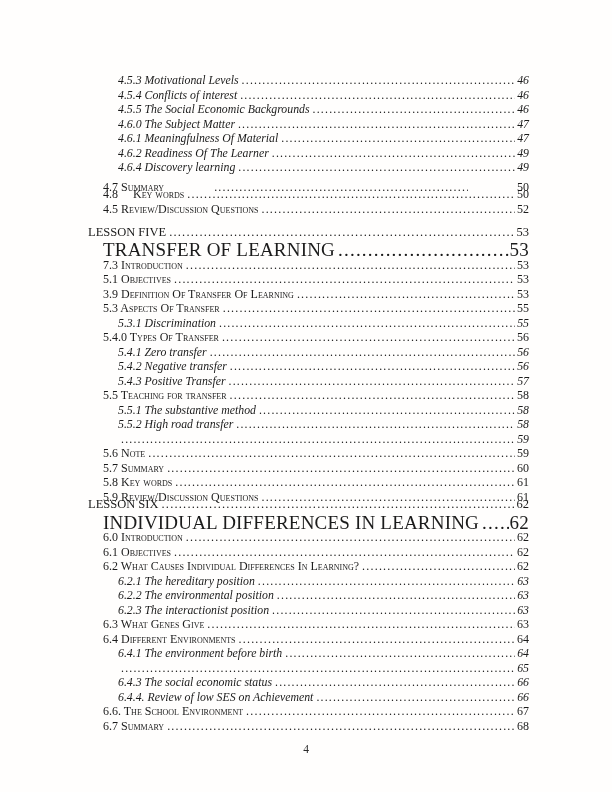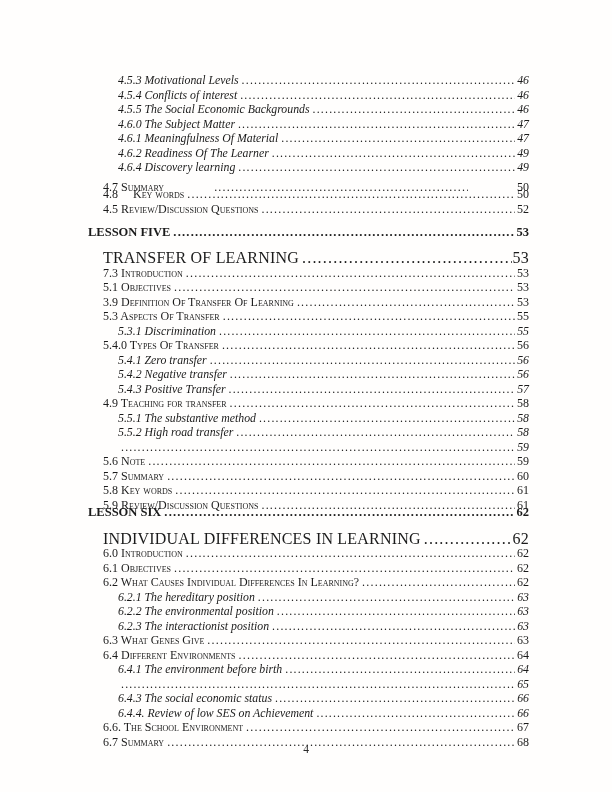--- a/index.html
+++ b/index.html
@@ -55,26 +55,26 @@
   }
   .sub .pageno { font-style: italic; }
   .item {
     font-variant: small-caps;
     padding-left: 15px;
     font-size: 12px;
   }
   .item .pageno { font-variant: normal; }
   .title {
     padding-left: 15px;
-    font-size: 16px;
+    font-size: 19px;
     letter-spacing: 0.2px;
-    margin-top: 12px;
+    margin-top: 4px;
   }
   .lesson {
-    font-weight: bold;
+    font-weight: normal;
     padding-left: 0;
     font-size: 12.5px;
     margin-top: 8.5px;
   }
   .gap { margin-top: 5px; gap: 47px; }
   .tight { margin-top: -7px; }
   .footer-pagenum {
     position: absolute;
     left: 0;
     right: 0;
@@ -188,21 +188,21 @@
         <span class="label">5.4.2 Negative transfer</span>
         <span class="leader">............................................................................................................................................................................................................................................................................................................</span>
         <span class="pageno">56</span>
       </div>
       <div class="row sub">
         <span class="label">5.4.3 Positive Transfer</span>
         <span class="leader">............................................................................................................................................................................................................................................................................................................</span>
         <span class="pageno">57</span>
       </div>
       <div class="row item">
-        <span class="label">4.9 Teaching for transfer</span>
+        <span class="label">5.5 Teaching for transfer</span>
         <span class="leader">............................................................................................................................................................................................................................................................................................................</span>
         <span class="pageno">58</span>
       </div>
       <div class="row sub">
         <span class="label">5.5.1 The substantive method</span>
         <span class="leader">............................................................................................................................................................................................................................................................................................................</span>
         <span class="pageno">58</span>
       </div>
       <div class="row sub">
         <span class="label">5.5.2 High road transfer</span>

